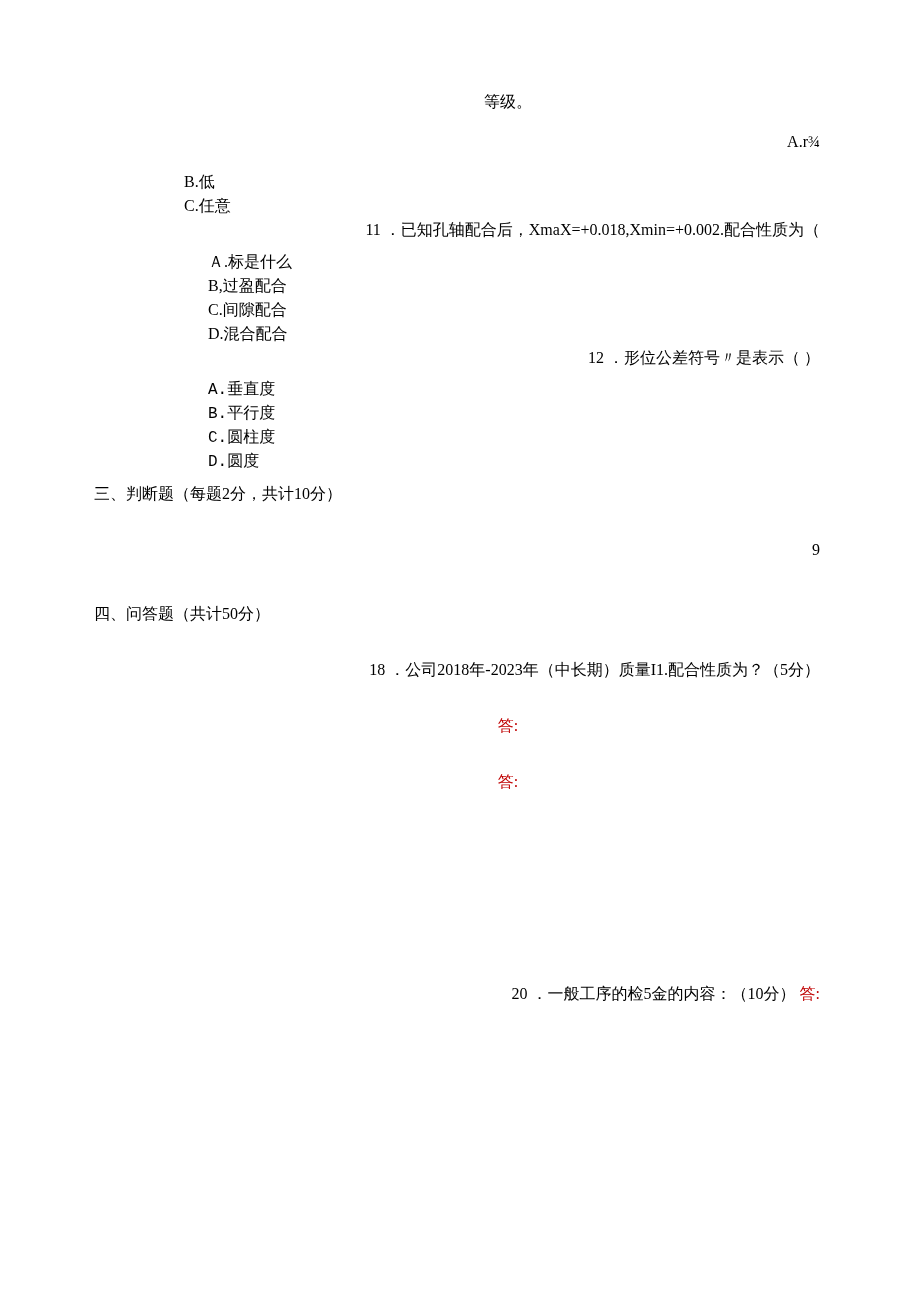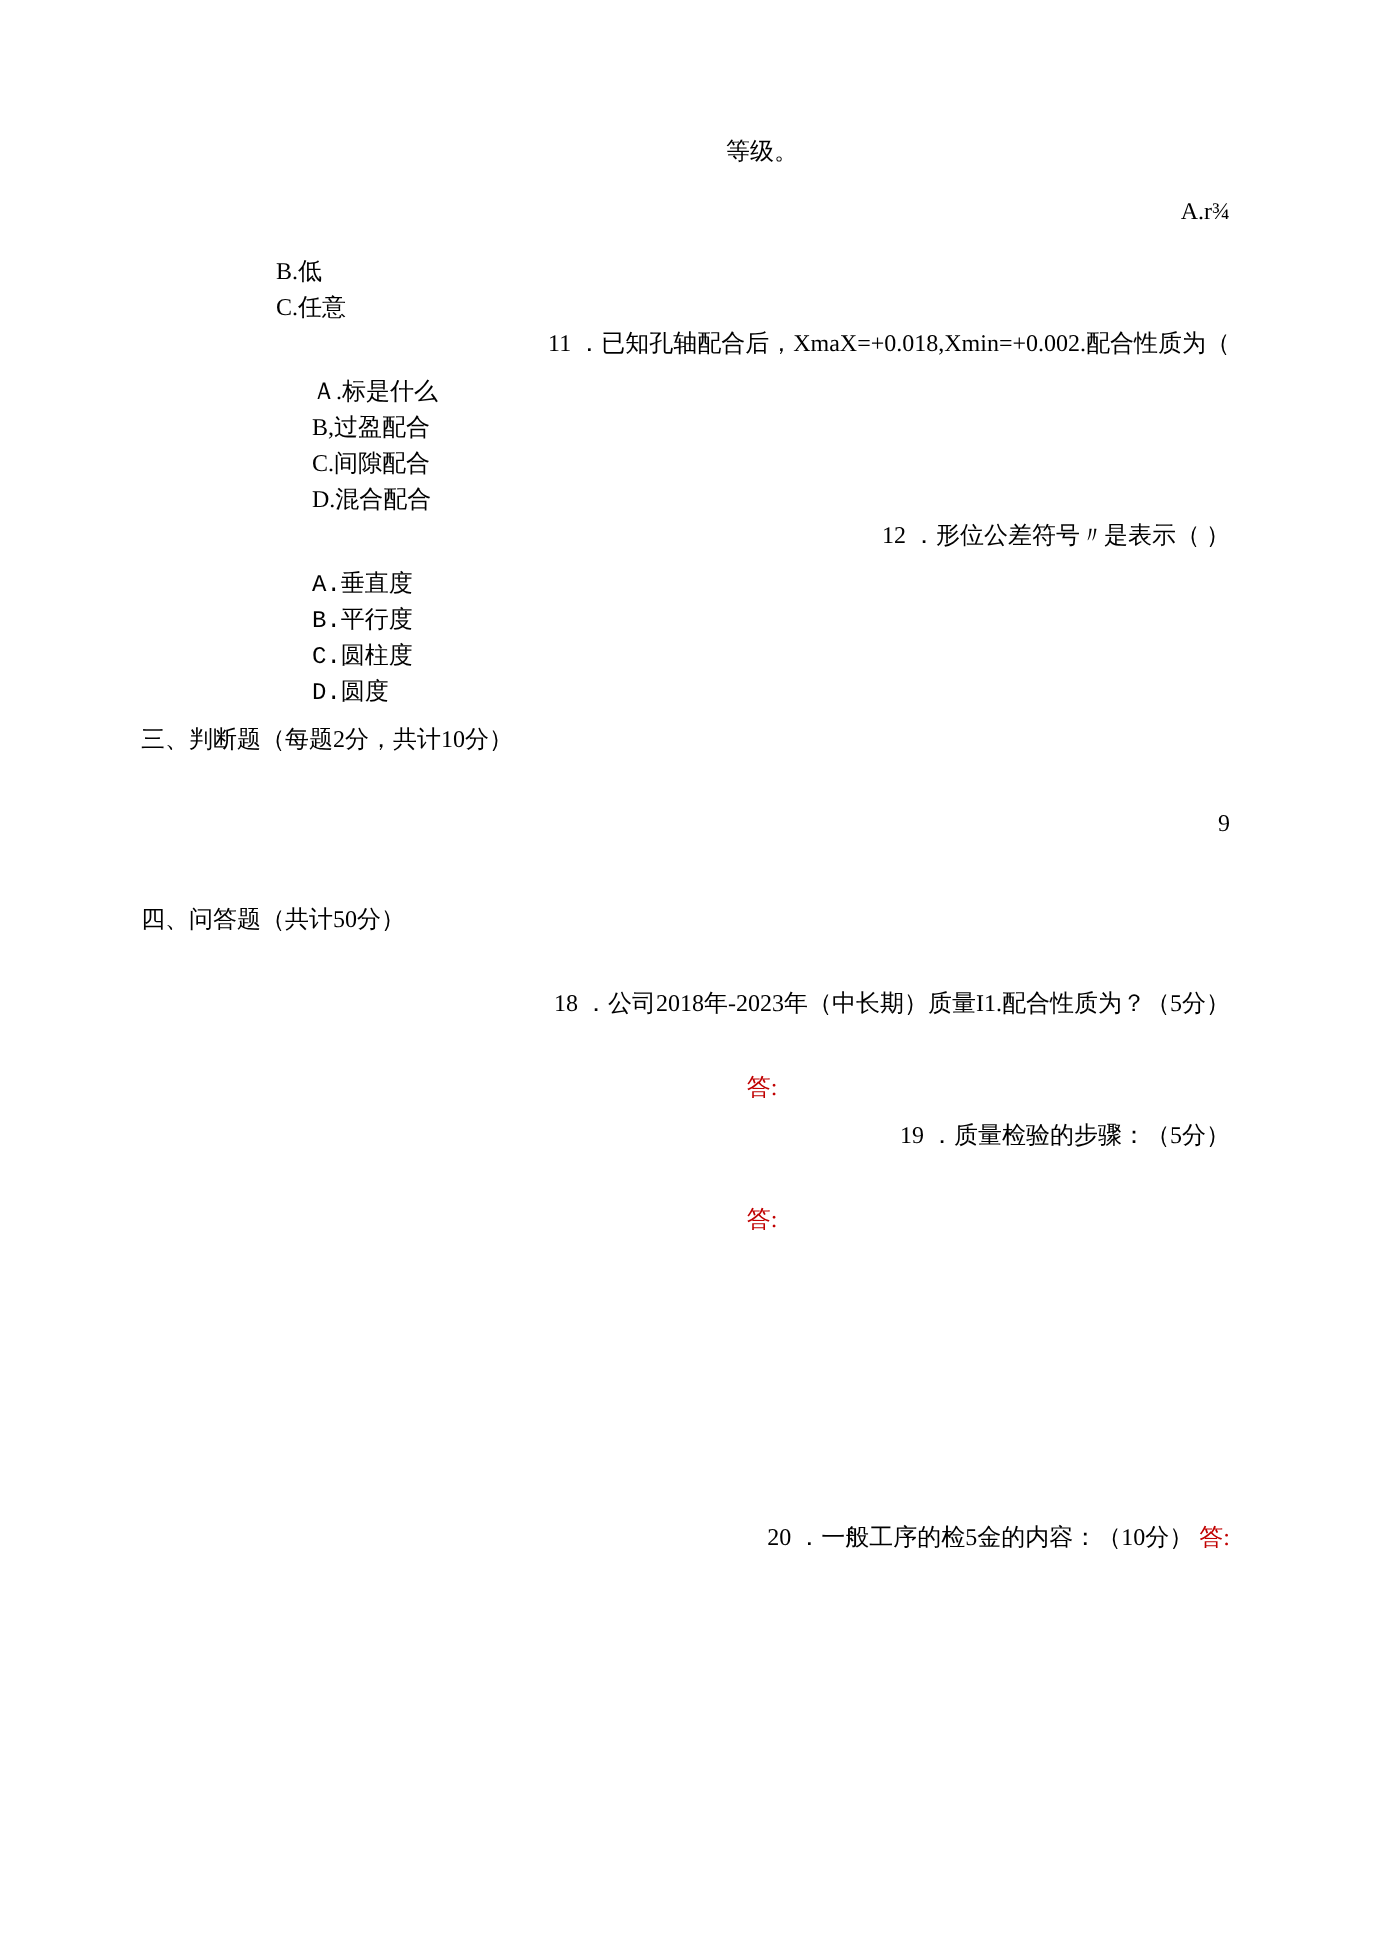--- a/index.html
+++ b/index.html
@@ -76,24 +76,20 @@
   <div class="section left-flush">四、问答题（共计50分）</div>
   <div class="spacer-mid"></div>
 
   <div class="line indent-1">
     <span class="qnum">18</span>
     <span>．公司2018年-2023年（中长期）质量I1.配合性质为？（5分）</span>
   </div>
   <div class="spacer-mid"></div>
   <div class="line indent-2 answer-label">答:</div>
 
-  <div class="line indent-1">
-    <span class="qnum">19</span>
-    <span>．质量检验的步骤：（5分）</span>
-  </div>
   <div class="spacer-mid"></div>
   <div class="line indent-2 answer-label">答:</div>
 
   <div class="spacer-large"></div>
 
   <div class="line indent-1">
     <span class="qnum">20</span>
     <span>．一般工序的检5金的内容：（10分）</span>
     <span class="answer-label">答:</span>
   </div>

